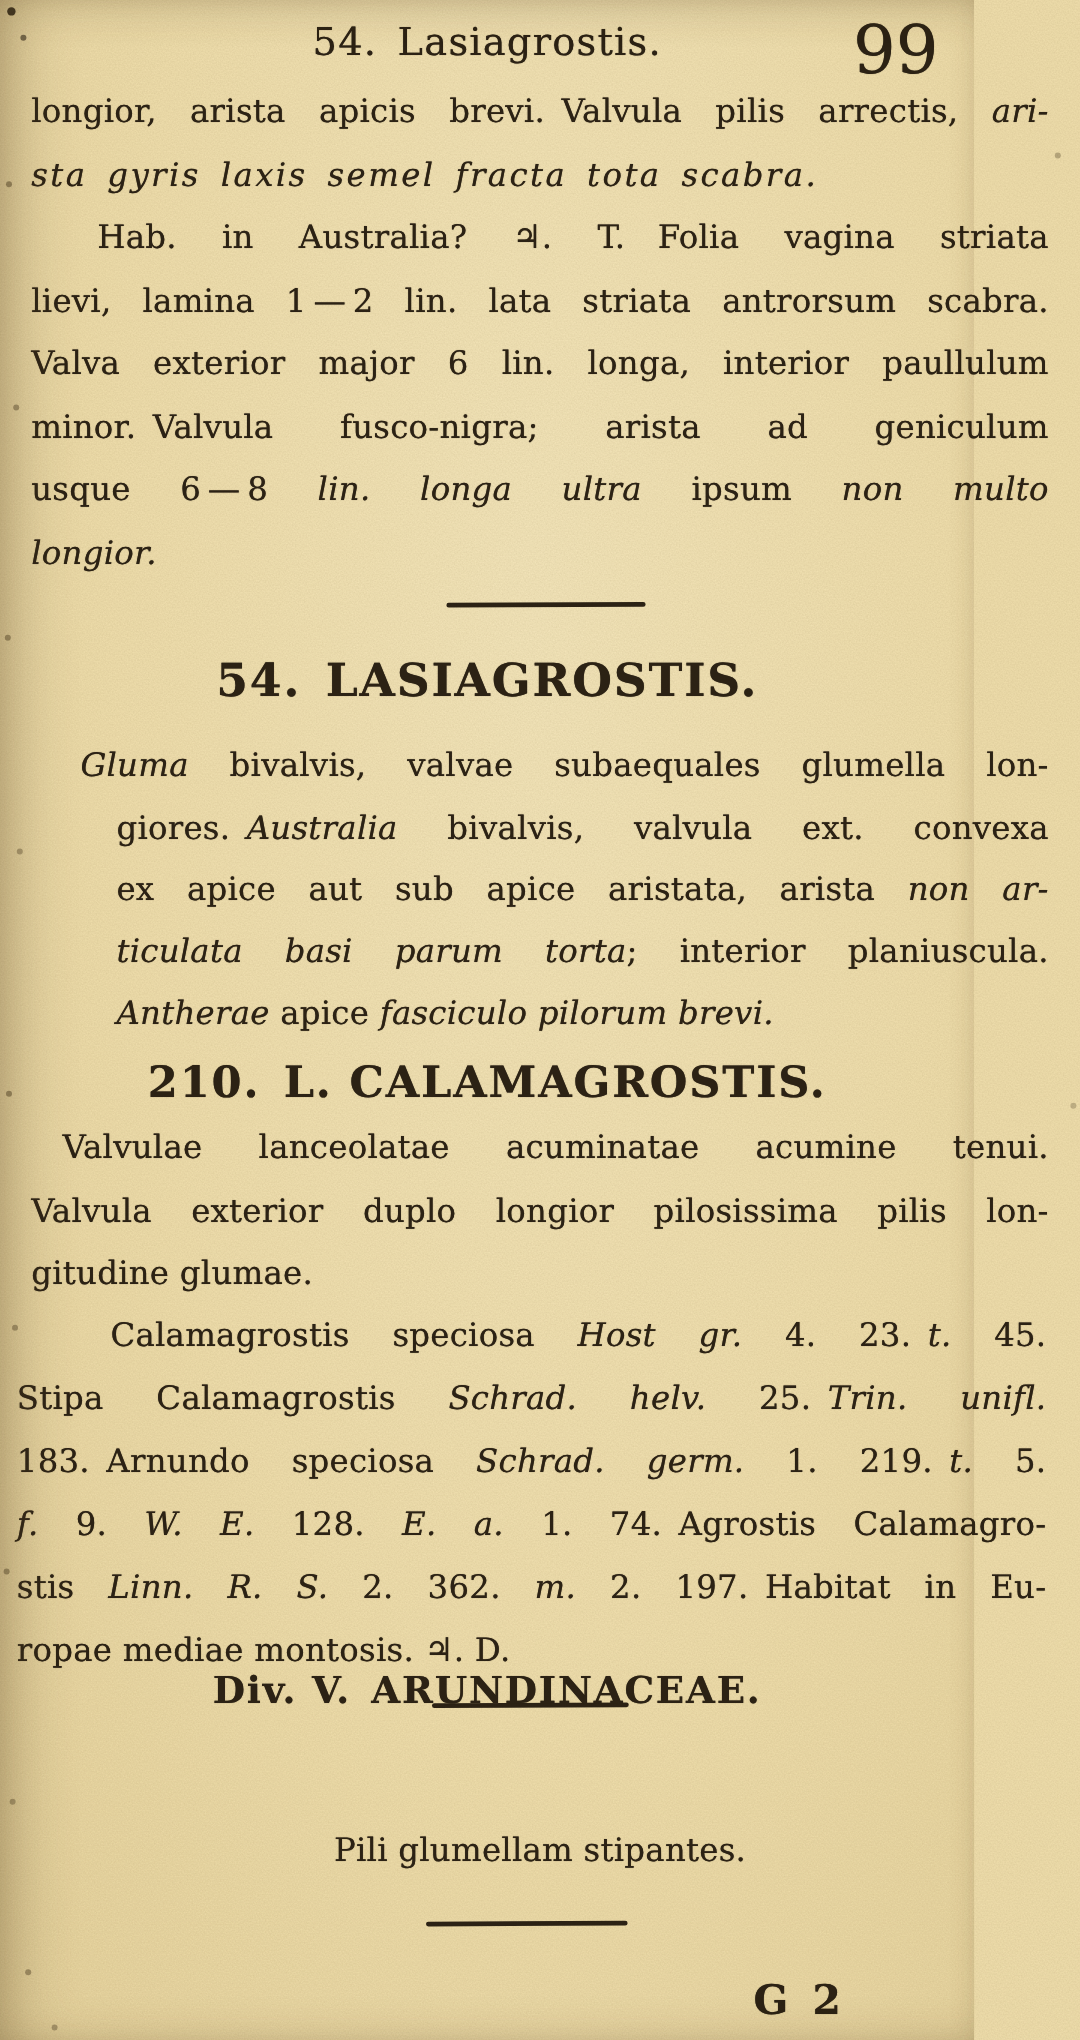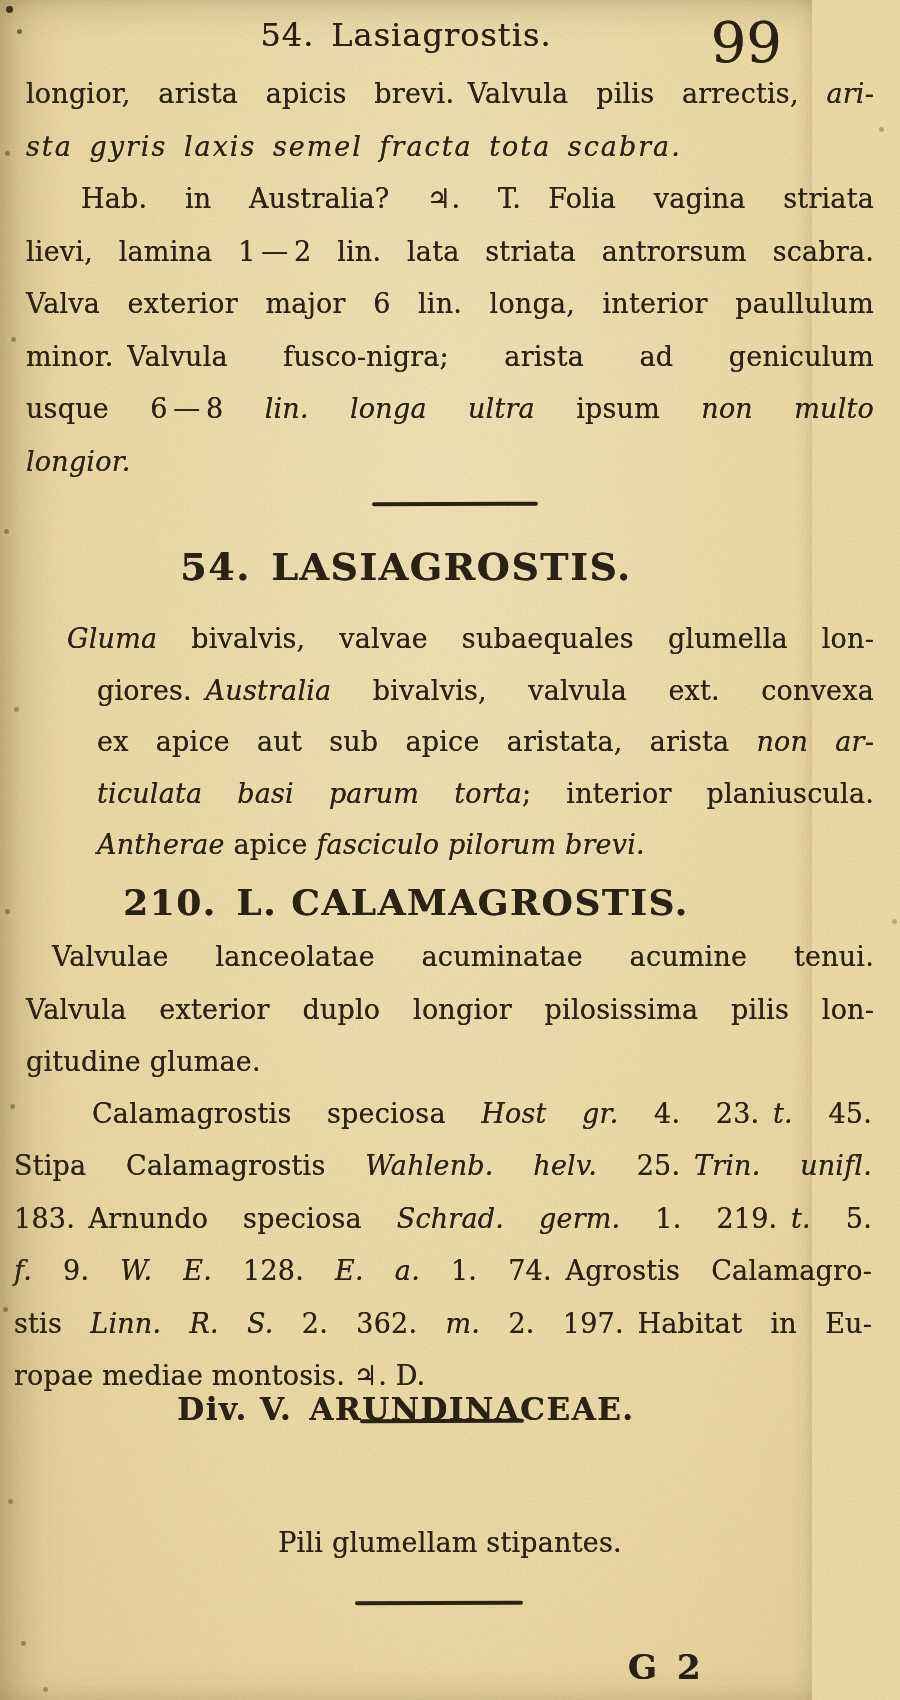--- a/index.html
+++ b/index.html
@@ -97,21 +97,21 @@
       <div class="line l" style="padding-left: 71px;"><span class="it">Antherae</span><span> apice </span><span class="it">fasciculo pilorum brevi.</span></div>
     </div>
     <div class="heading" style="font-size: 36px; top: 882px;">210. L. CALAMAGROSTIS.</div>
     <div class="para" style="width: 848px; line-height: 52.5px; top: 931px; left: 26px;">
       <div class="line j" style="padding-left: 26px;"><span>Valvulae lanceolatae acuminatae acumine tenui.</span></div>
       <div class="line j"><span>Valvula exterior duplo longior pilosissima pilis lon-</span></div>
       <div class="line l"><span>gitudine glumae.</span></div>
     </div>
     <div class="para" style="width: 858px; line-height: 52.4px; top: 1088px; left: 14px;">
       <div class="line j" style="padding-left: 78px;"><span>Calamagrostis speciosa </span><span class="it">Host gr.</span><span> 4. 23. </span><span class="it">t.</span><span> 45.</span></div>
-      <div class="line j"><span>Stipa Calamagrostis </span><span class="it">Wahlenb. helv.</span><span> 25. </span><span class="it">Trin. unifl.</span></div>
+      <div class="line j"><span>Stipa Calamagrostis </span><span class="it">Schrad. helv.</span><span> 25. </span><span class="it">Trin. unifl.</span></div>
       <div class="line j"><span>183. Arnundo speciosa </span><span class="it">Schrad. germ.</span><span> 1. 219. </span><span class="it">t.</span><span> 5.</span></div>
       <div class="line j"><span class="it">f.</span><span> 9. </span><span class="it">W. E.</span><span> 128. </span><span class="it">E. a.</span><span> 1. 74. Agrostis Calamagro-</span></div>
       <div class="line j"><span>stis </span><span class="it">Linn. R. S.</span><span> 2. 362. </span><span class="it">m.</span><span> 2. 197. Habitat in Eu-</span></div>
       <div class="line l"><span>ropae mediae montosis. ♃. D.</span></div>
     </div>
     <div class="rule" style="width: 164px; top: 1419px; left: 360px;"></div>
     <div class="heading" style="font-size: 31px; top: 1392px;">Div. V. ARUNDINACEAE.</div>
     <div class="para" style="width: 848px; line-height: 45px; top: 1520px; left: 26px;">
       <div class="line c"><span>Pili glumellam stipantes.</span></div>
     </div>

